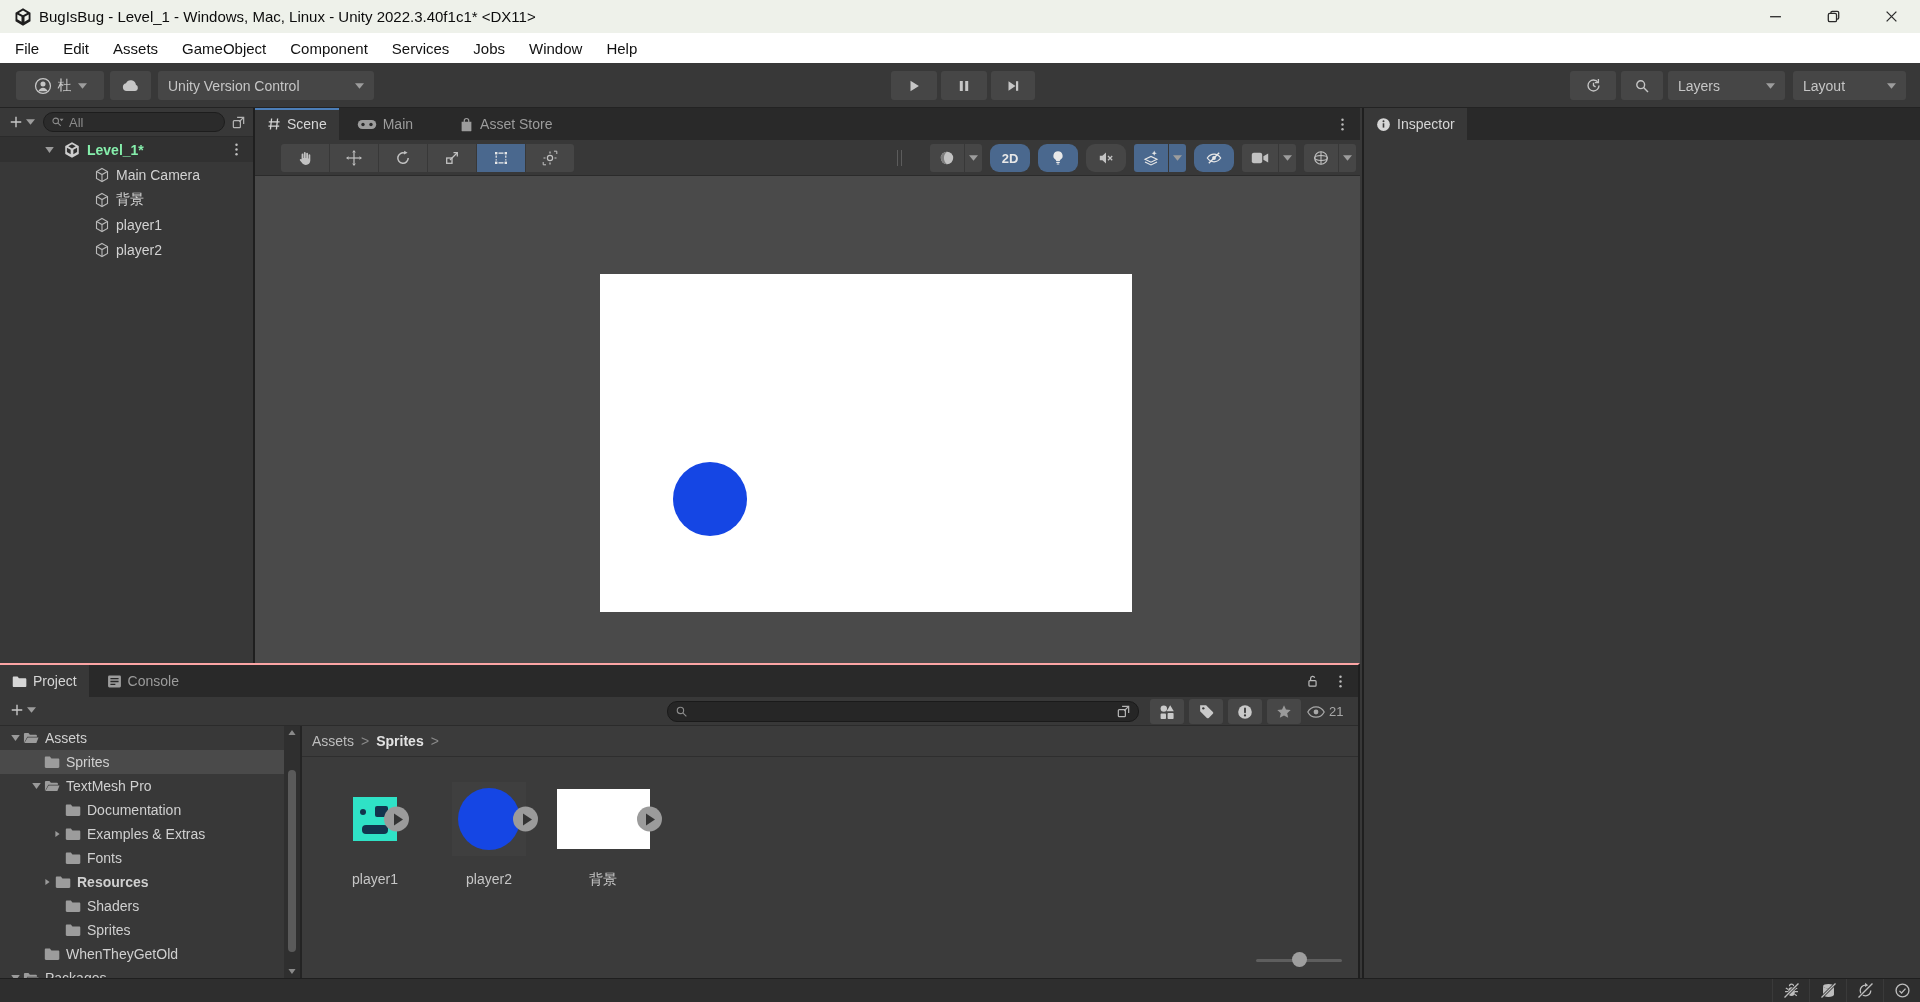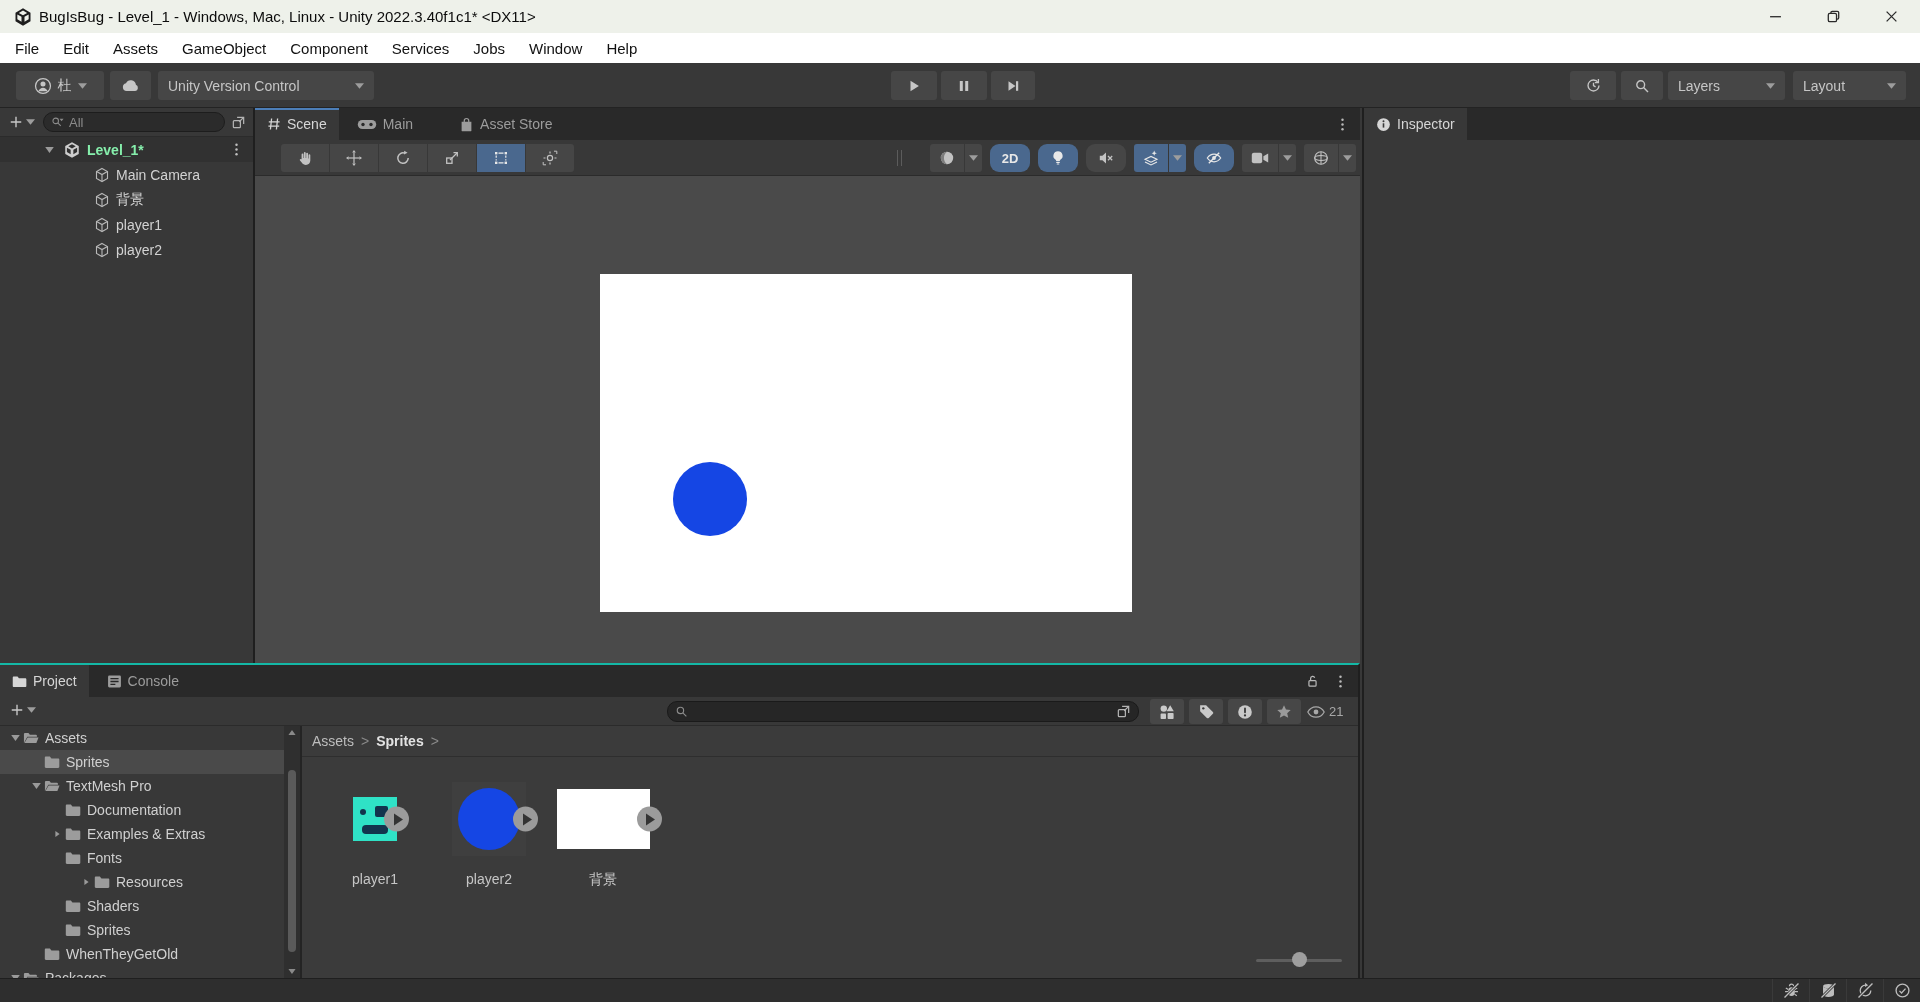--- a/index.html
+++ b/index.html
@@ -74,21 +74,21 @@
   .viewport{position:absolute;left:0;top:68px;right:0;bottom:0;background:#4a4a4a}
   .camera-frame{position:absolute;left:345px;top:98px;width:532px;height:338px;background:#ffffff}
   .scene-player-circle{position:absolute;left:73px;top:188px;width:74px;height:74px;border-radius:50%;background:#1546e4}
 
   
   .inspector{position:absolute;left:1362px;top:108px;width:660px;height:870px;background:#383838;
     border-left:2px solid #1f1f1f}
 
   
   .project{position:absolute;left:0;top:663px;width:1360px;height:315px;background:#383838;
-    border-top:2px solid #14b8a6;border-right:2px solid #1f1f1f}
+    border-top:2px solid #fca5a5;border-right:2px solid #1f1f1f}
   .p-toolbar{position:absolute;left:0;top:32px;right:0;height:29px;border-bottom:1px solid #2b2b2b}
   .p-toolbar .plus-group{position:absolute;left:8px;top:6px}
   .p-search{position:absolute;left:667px;top:4px;width:472px;height:21px;background:#262626;
     border:1px solid #1a1a1a;border-radius:10px;display:flex;align-items:center;gap:6px;padding:0 7px;color:#8b8b8b}
   .p-search .spacer{flex:1}
   .pt-buttons{position:absolute;left:1150px;top:2px;display:flex;gap:5px}
   .pt-btn{width:34px;height:25px;background:#474747;border-radius:3px;display:flex;
     align-items:center;justify-content:center;color:#c9c9c9}
   .pt-btn.dim{color:#9a9a9a}
   .eye-count{position:absolute;left:1307px;top:2px;height:25px;display:flex;align-items:center;gap:4px;
@@ -786,21 +786,21 @@
       </div>
       <div class="p-row" style="padding-left: 50px;">
         <span class="expander"></span>
         <span class="icon i16 folder">
           <svg viewBox="0 0 16 13" fill="currentColor">
             <path d="M0.8 2.2c0-.6.5-1.1 1.1-1.1h4l1.5 1.9h6.8c.6 0 1.1.5 1.1 1.1v7.2c0 .6-.5 1.1-1.1 1.1H1.9c-.6 0-1.1-.5-1.1-1.1z"></path>
           </svg>
         </span>
         <span class="p-label">Fonts</span>
       </div>
-      <div class="p-row" style="padding-left: 79px;">
+      <div class="p-row" style="padding-left: 40px; font-weight: bold;">
         <span class="icon expander">
           <svg viewBox="0 0 7 10" fill="currentColor">
             <path d="M0 0l7 5-7 5z"></path>
           </svg>
         </span>
         <span class="icon i16 folder">
           <svg viewBox="0 0 16 13" fill="currentColor">
             <path d="M0.8 2.2c0-.6.5-1.1 1.1-1.1h4l1.5 1.9h6.8c.6 0 1.1.5 1.1 1.1v7.2c0 .6-.5 1.1-1.1 1.1H1.9c-.6 0-1.1-.5-1.1-1.1z"></path>
           </svg>
         </span>

